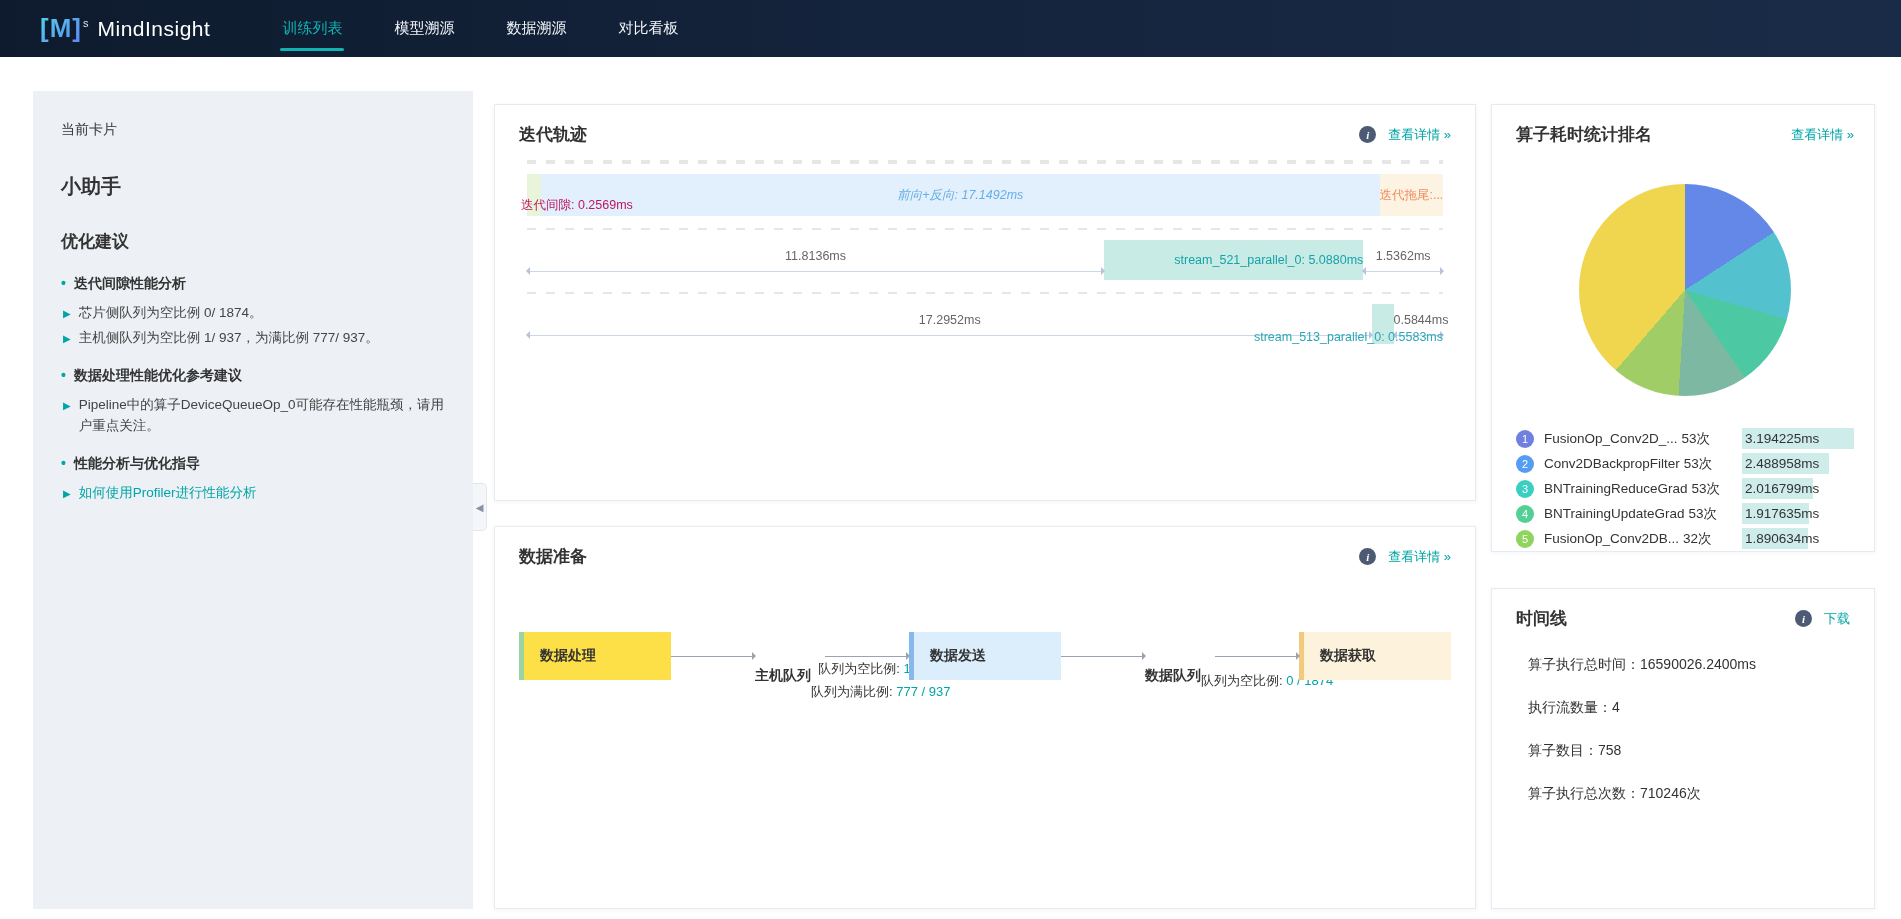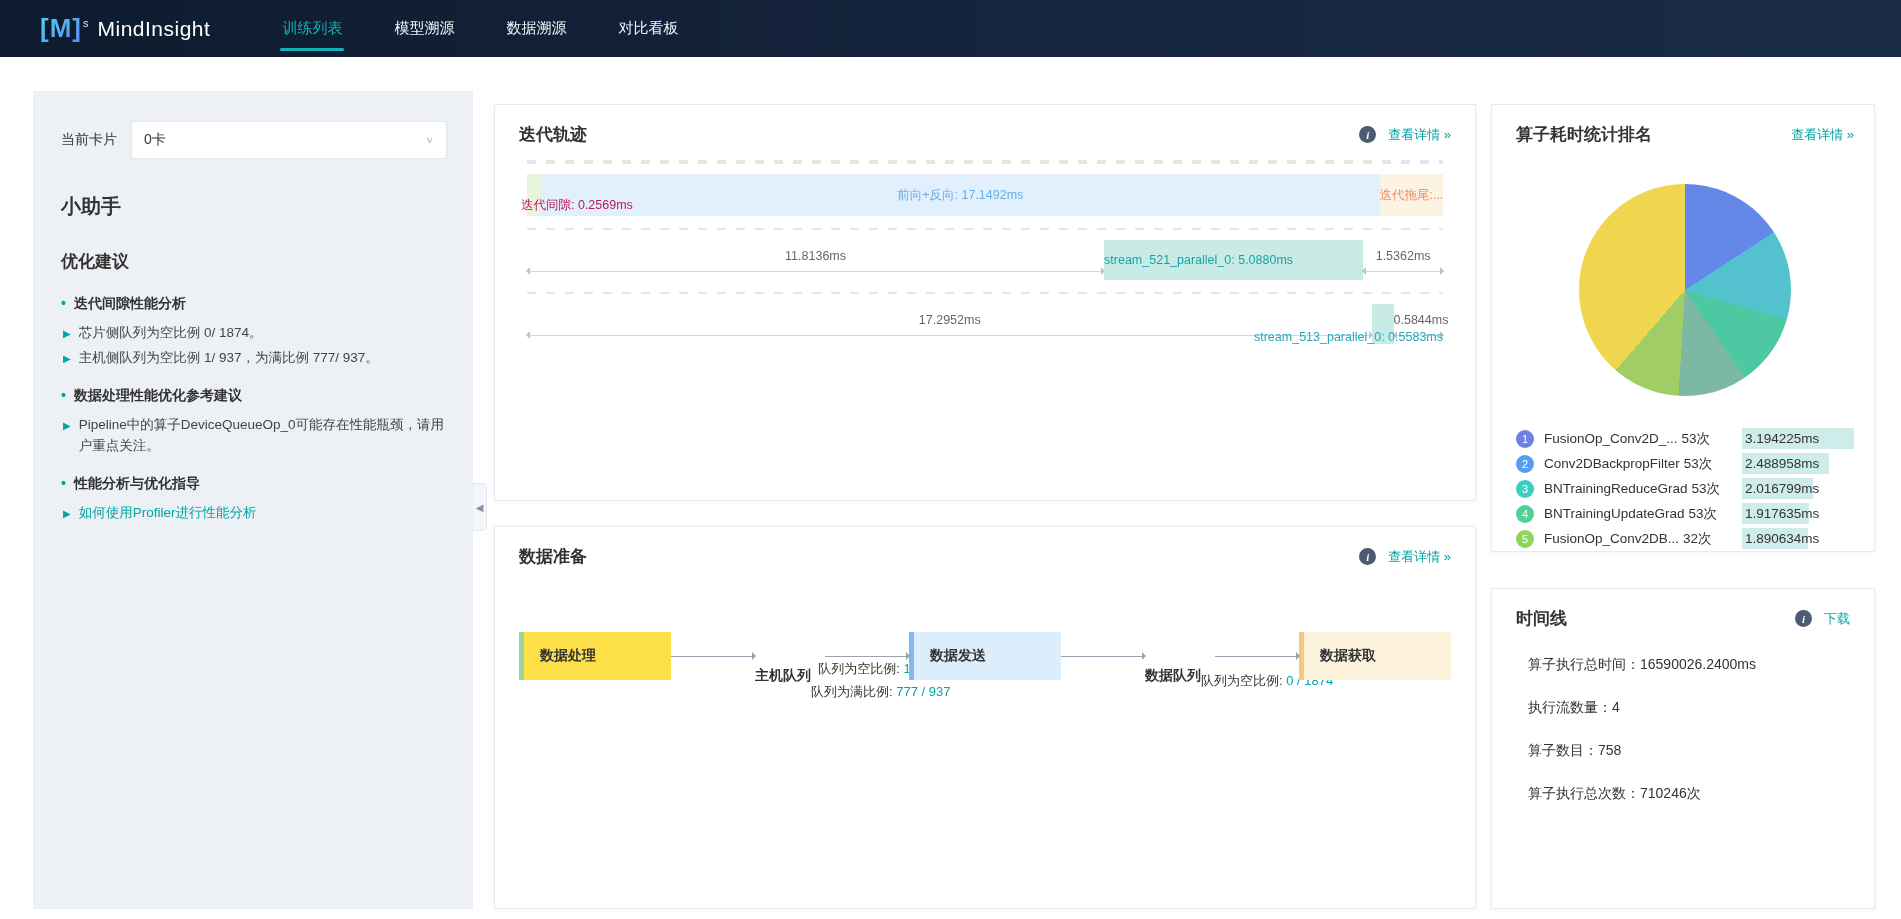--- a/index.html
+++ b/index.html
@@ -67,28 +67,28 @@
     border:4.5px solid transparent; }
   .harrow::before { left:-1px; border-left:0; border-right-color:#b6c3da; }
   .harrow::after { right:-1px; border-right:0; border-left-color:#b6c3da; }
   .total-row { padding:8px 0 14px; }
   .total-wrap { border-left:1px solid #dde3ee; border-right:1px solid #dde3ee; padding:2px 2px 12px; }
   .mini-label { text-align:center; font-size:12.5px; color:#666; margin-bottom:8px; white-space:nowrap; }
   .bars-row { display:flex; height:42px; margin:10px 0 12px; position:relative; }
   .bar { height:100%; display:flex; align-items:center; justify-content:center;
     font-size:12.5px; white-space:nowrap; }
   .bar-gap { background:#e9f5da; }
-  .bar-fwbw { background:#e1f0fc; color:#67aee6; }
+  .bar-fwbw { background:#e1f0fc; color:#67aee6;font-style:italic; }
   .bar-tail { background:#fdf3e2; color:#ef8d5e; overflow:hidden;justify-content:center; }
   .gap-float-label { position:absolute; left:-6px; bottom:2px; color:#be185d; font-size:12.5px;
     white-space:nowrap; }
   .arrow-seg { display:flex; flex-direction:column; justify-content:flex-start; }
   .stream-row { display:flex; align-items:center; margin:10px 0 12px; }
   .stream-box { background:#c9ebe6; color:#16a3a8; font-size:12.5px; height:40px;
-    display:flex; align-items:center; justify-content:flex-start; white-space:nowrap; }
+    display:flex; align-items:center; justify-content:flex-end; white-space:nowrap; }
   .stream-box.mini { width:2.3%; }
   .row3-wrap { position:relative; margin:10px 0 4px; }
   .stream513-label { position:absolute; right:0; top:26px; color:#2aa7b8; font-size:12.5px;
     white-space:nowrap; }
 
   
   .prep-card { height:429px; }
   .prep-body { margin-top:64px; position:relative; }
   .flow-row { display:flex; align-items:flex-start; justify-content:center; }
   .flow-box { width:152px; height:48px; display:flex; align-items:center; padding-left:16px;
@@ -139,24 +139,20 @@
     <div class="nav-tab">数据溯源</div>
     <div class="nav-tab">对比看板</div>
   </div>
 </div>
 
 <div class="content">
 
   <div class="sidebar">
     <div class="card-select-row">
       <span class="card-select-label">当前卡片</span>
-      <div class="select-box">
-        <span>0卡</span>
-        <span class="select-caret">∨</span>
-      </div>
     </div>
     <div class="assistant-title">小助手</div>
     <div class="suggest-title">优化建议</div>
 
     <div class="sg-section">
       <div class="sg-title">
           <span class="dot">•</span>
           <span>迭代间隙性能分析</span>
         </div>
       <div class="sg-item">

